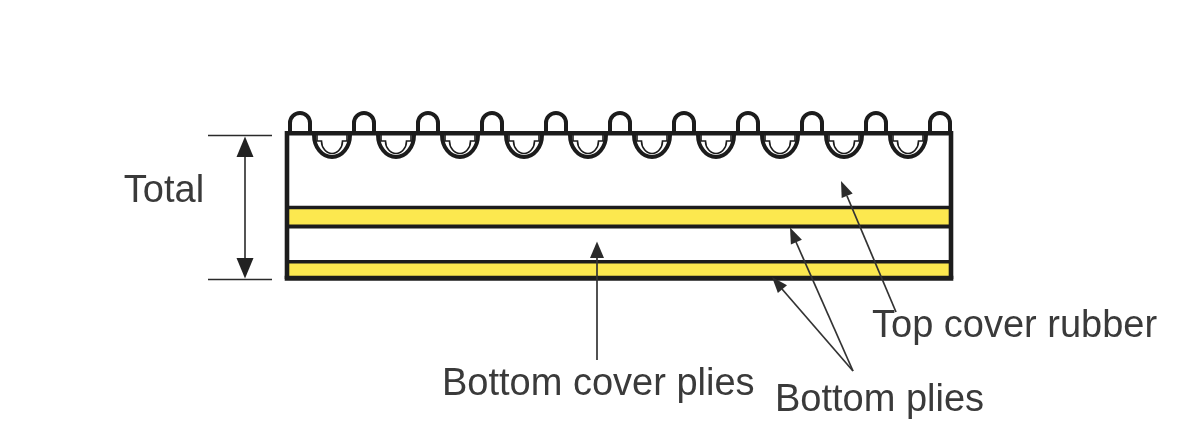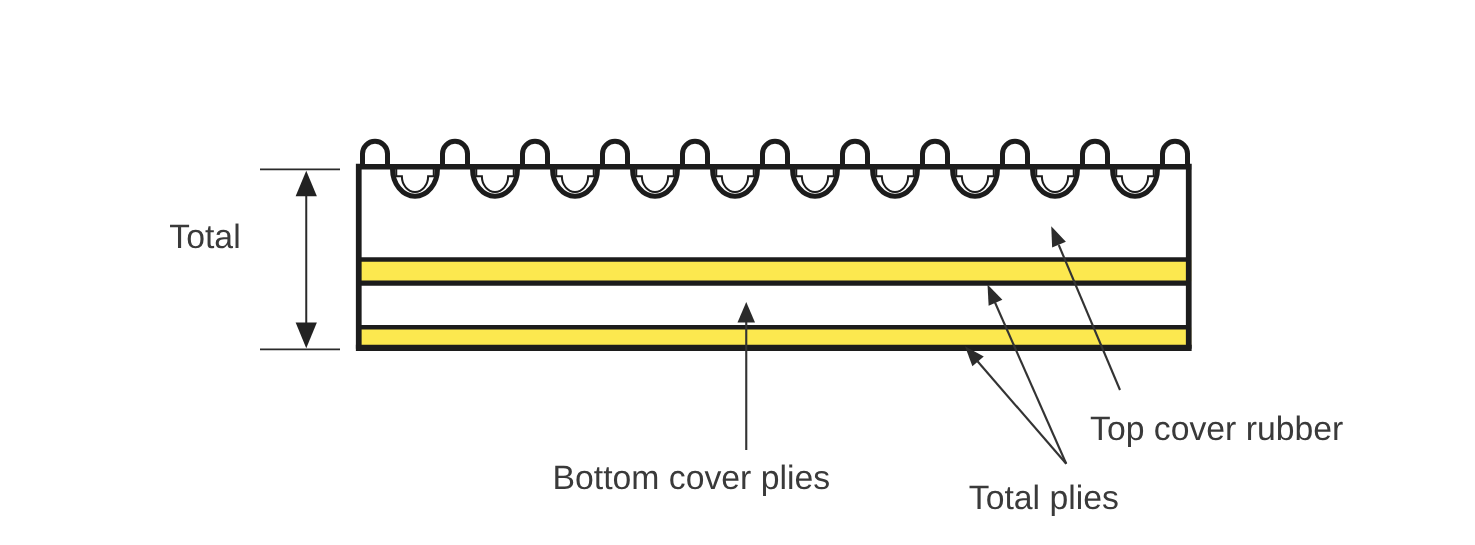--- a/index.html
+++ b/index.html
@@ -7,21 +7,21 @@
     position:relative;
     width:1180px;height:436px;
     background:#ffffff;
     font-family:"Liberation Sans", sans-serif;
     overflow:hidden;
   }
   .stage svg{position:absolute;left:0;top:0;}
   .label{
     position:absolute;
     color:#3A3A3A;
-    font-size:27px;
+    font-size:38px;
     line-height:35px;
     white-space:nowrap;
   }
   .label.centered{text-align:center;}
 </style>
 </head>
 <body>
 
 <div class="stage">
 
@@ -102,16 +102,16 @@
       <polygon points="772,277 787,285.2 777.9,293" fill="#2B2B2B"></polygon>
     </g>
   </svg>
 
   <div class="label centered" style="left:64px;top:172px;width:200px;">
     <div>Total</div>
   </div>
 
   <div class="label" style="left:442px;top:365px;">Bottom cover plies</div>
 
-  <div class="label" style="left:872px;top:326px;">Top cover rubber</div>
+  <div class="label" style="left:872px;top:307px;">Top cover rubber</div>
 
-  <div class="label" style="left:775px;top:381px;">Total plies</div>
+  <div class="label" style="left:775px;top:381px;">Bottom plies</div>
 </div>
 
 </body></html>

